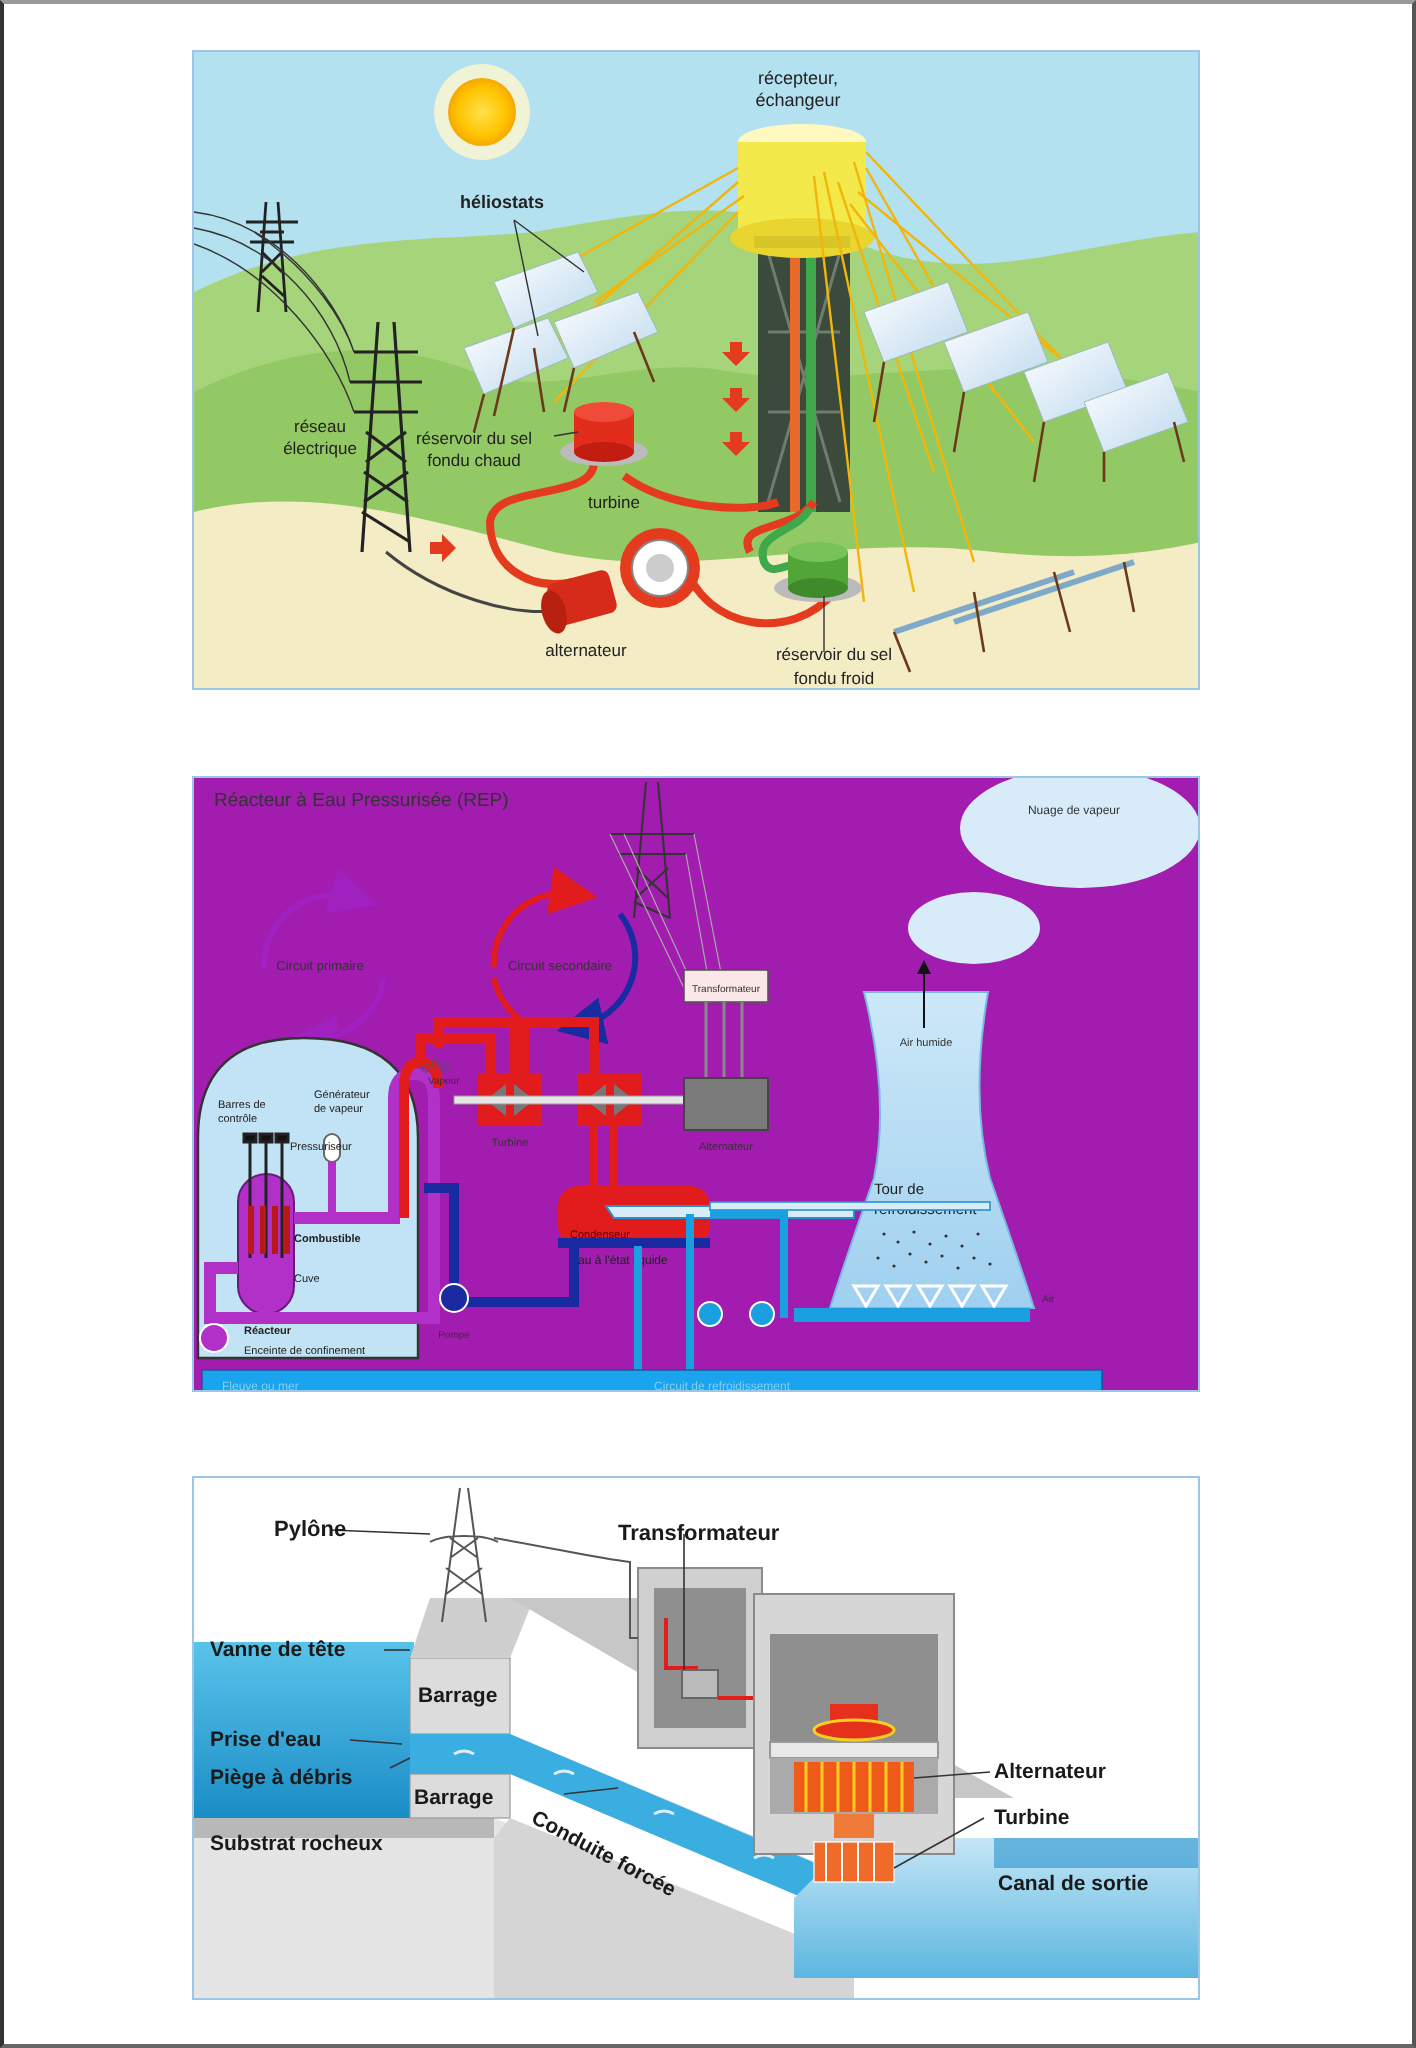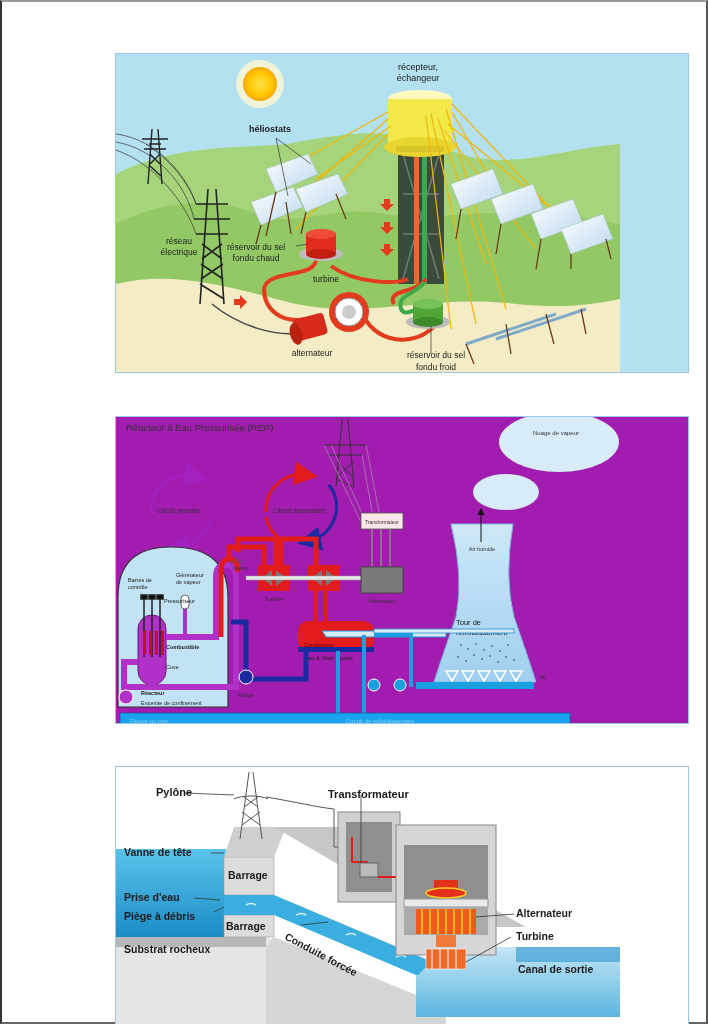--- a/index.html
+++ b/index.html
@@ -1,18 +1,18 @@
 <!DOCTYPE html>
 <html><head>
 <meta charset="utf-8">
 <style>
   html, body { margin:0; padding:0; background:#ffffff; }
   body { width:708px; height:1024px; position:relative; overflow:hidden; font-family:"Liberation Sans", sans-serif; }
   .page-frame { position:absolute; left:0; top:0; width:704px; height:1020px; border-top:2px solid #9a9a9a; border-left:2px solid #333; border-right:2px solid #555; border-bottom:2px solid #666; }
-  .figure { position:absolute; left:115px; width:574px; border:1px solid #9cc6e6; box-sizing:border-box; overflow:hidden;margin-top:28px; }
+  .figure { position:absolute; left:96px; width:504px; border:1px solid #9cc6e6; box-sizing:border-box; overflow:hidden; }
   #fig-solar { top:25px; height:320px; background:#b4e1f0; }
   #fig-nuclear { top:388px; height:308px; background:#a21caf; }
   #fig-hydro { top:738px; height:262px; background:#ffffff; }
   svg { position:absolute; left:0; top:0; }
   .lbl { font-family:"Liberation Sans", sans-serif; }
 </style>
 </head>
 <body>
 
 <div class="page-frame"></div>

